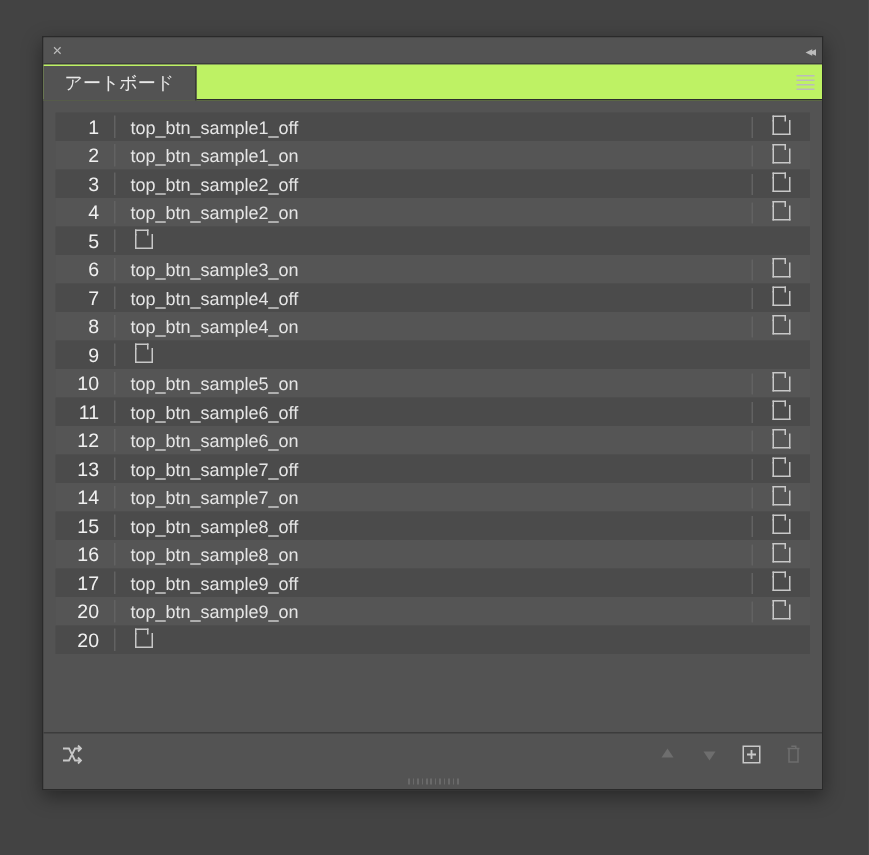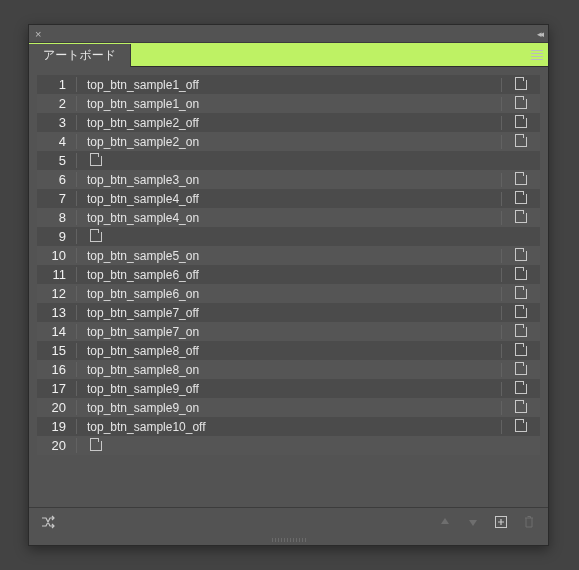--- a/index.html
+++ b/index.html
@@ -304,27 +304,20 @@
           </div>
         </div>
         <div class="row">
           <div class="cell-num">20</div>
           <div class="cell-name">top_btn_sample9_on</div>
           <div class="cell-icon">
             <div class="artboard-glyph"></div>
           </div>
         </div>
         <div class="row">
-          <div class="cell-num">19</div>
-          <div class="cell-name">top_btn_sample10_off</div>
-          <div class="cell-icon">
-            <div class="artboard-glyph"></div>
-          </div>
-        </div>
-        <div class="row">
           <div class="cell-num">20</div>
           <div class="cell-icon">
             <div class="artboard-glyph"></div>
           </div>
         </div>
       </div>
     <div class="spacer"></div>
   </div>
 
   <div class="footer">

